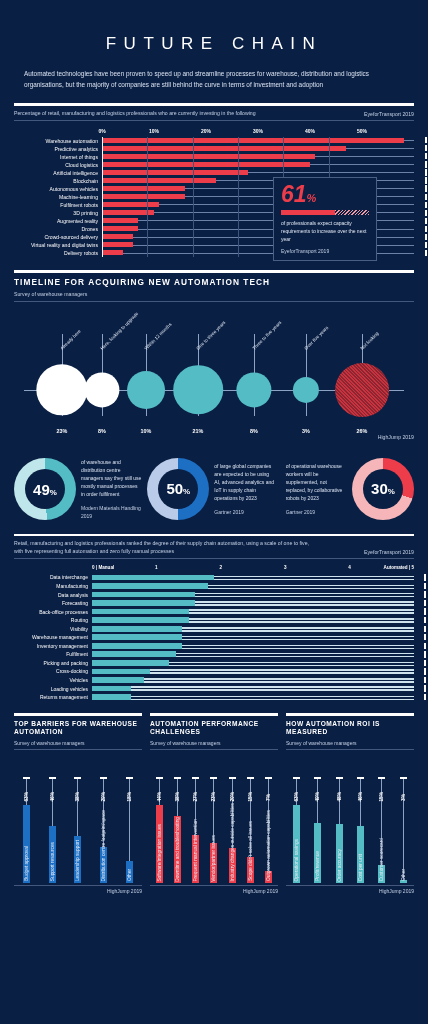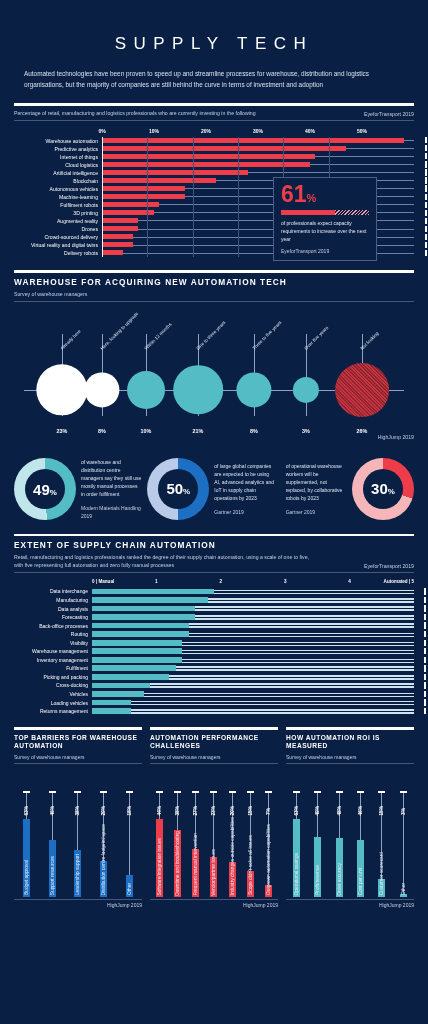--- a/index.html
+++ b/index.html
@@ -57,21 +57,21 @@
   .gl { position:absolute; top:0; bottom:0; width:0.6px; background:#40557c; }
   .gl.axis0 { background:#ffffff; width:0.9px; }
   .leader { position:absolute; height:0.6px; background:#6d82a8; }
 
   
   .callout {
     position:absolute; right:37px; bottom:-4px; width:104px;
     border:0.8px solid #4a5f86; background:#0a1f44;
     padding:5px 7px 6px 7px;
   }
-  .callout .num { font-size:23px; font-weight:700; color:#ee3d4a; line-height:1; }
+  .callout .num { font-size:23px; font-weight:700; color:#ee3d4a; line-height:1;font-style:italic; }
   .callout .num small { font-size:11px; }
   .callout .strip { display:flex; height:5.5px; margin:4px 0 4px 0; }
   .callout .strip i { background:#ee3d4a; }
   .callout .strip b { background:repeating-linear-gradient(-45deg,#f59aa2 0 1px,#0a1f44 1px 2.4px); }
   .callout p { font-size:5px; line-height:1.6; color:#e2e9f4; }
   .callout .src { font-size:5px; color:#c3d0e4; margin-top:5px; }
 
   
   .timeline { position:relative; height:150px; margin-top:4px; }
   .tl-axis { position:absolute; left:10px; right:10px; top:84px; height:0.7px; background:#8ea2c4; }
@@ -128,21 +128,21 @@
     writing-mode:vertical-rl; transform:rotate(180deg); white-space:nowrap; left:1px; }
   .psrc { text-align:right; font-size:5px; color:#c3d0e4; margin-top:2px;
     border-top:0.6px solid #44587e; padding-top:2px; }
 </style>
 </head>
 <body>
 
 <div class="page">
 
   <div>
-    <div class="kicker">SUPPLY TECH</div>
+    <div class="kicker">FUTURE CHAIN</div>
     <div class="standfirst">Automated technologies have been proven to speed up and streamline processes for warehouse, distribution and logistics organisations, but the majority of companies are still behind the curve in terms of investment and adoption</div>
   </div>
 
   <div class="section">
     <div class="rule-top"></div>
     <div class="sec-sub-row">
       <div class="sec-sub">Percentage of retail, manufacturing and logistics professionals who are currently investing in the following</div>
       <div class="source">EyeforTransport 2019</div>
     </div>
 
@@ -293,21 +293,21 @@
             <b style="flex:1"></b>
           </div>
         <p>of professionals expect capacity requirements to increase over the next year</p>
         <div class="src">EyeforTransport 2019</div>
       </div>
     </div>
   </div>
 
   <div class="section">
     <div class="rule-top"></div>
-    <div class="sec-title">WAREHOUSE FOR ACQUIRING NEW AUTOMATION TECH</div>
+    <div class="sec-title">TIMELINE FOR ACQUIRING NEW AUTOMATION TECH</div>
     <div class="sec-sub-row">
       <div class="sec-sub">Survey of warehouse managers</div>
     </div>
     <div class="timeline">
       <div class="tl-axis"></div>
       <div id="tl-nodes">
           <div class="tnode" style="left: 12%;">
             <div class="tstem"></div>
             <div class="tlabel">Already here</div>
             <div class="tcircle" style="width: 51.3258px; height: 51.3258px; background: rgb(255, 255, 255);"></div>
@@ -385,21 +385,20 @@
         </div>
         <div class="dtext">
           <div>of operational warehouse workers will be supplemented, not replaced, by collaborative robots by 2023</div>
           <div class="s">Gartner 2019</div>
         </div>
       </div>
     </div>
 
   <div class="section">
     <div class="rule-top"></div>
-    <div class="sec-title">EXTENT OF SUPPLY CHAIN AUTOMATION</div>
     <div class="sec-sub-row">
       <div class="sec-sub">Retail, manufacturing and logistics professionals ranked the degree of their supply chain automation, using a scale of one to five, with five representing full automation and zero fully manual processes</div>
       <div class="source">EyeforTransport 2019</div>
     </div>
     <div style="margin-top:6px;position:relative">
       <div class="ex-axis" id="ex-axis">
           <span style="left: 0%; transform: translateX(0px);">0 | Manual</span>
           <span style="left: 20%;">1</span>
           <span style="left: 40%;">2</span>
           <span style="left: 60%;">3</span>

